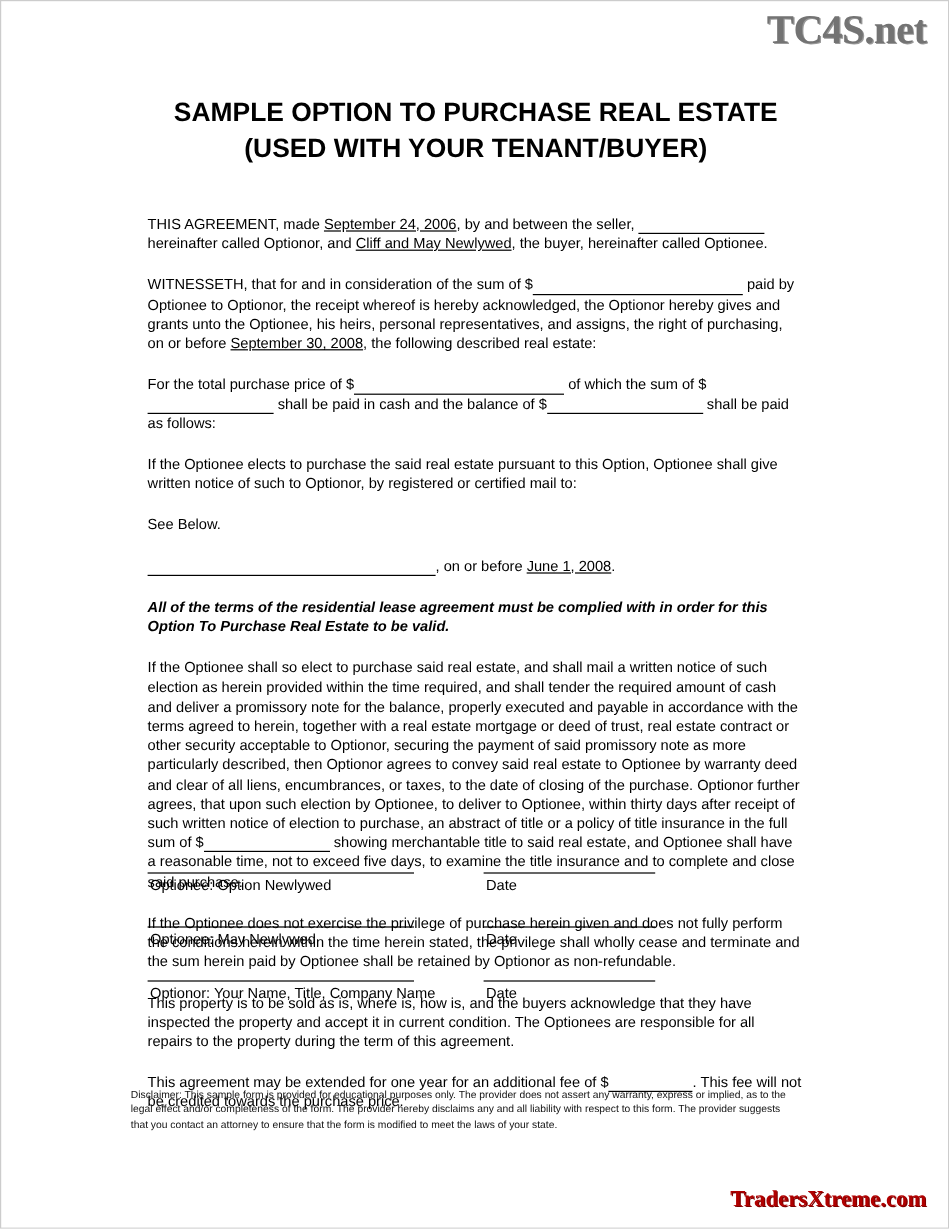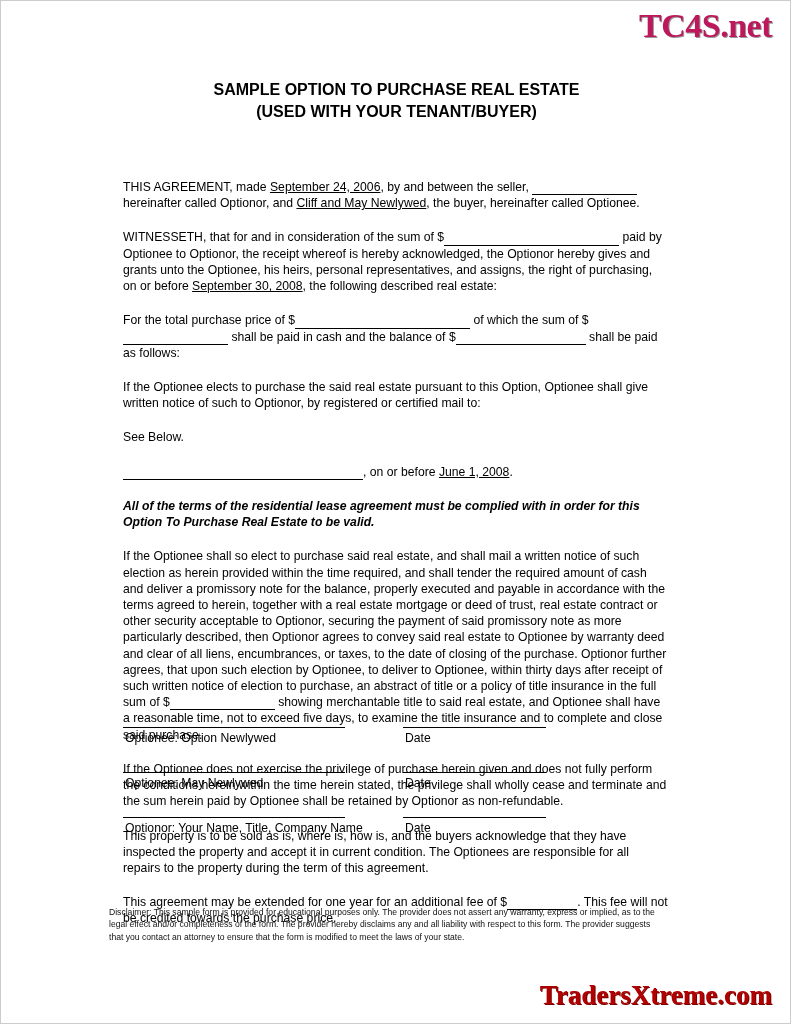--- a/index.html
+++ b/index.html
@@ -24,32 +24,32 @@
     background: #ffffff;
   }
   
   .brand-top {
     position: absolute;
     top: 6px;
     right: 18px;
     font-family: "Liberation Serif", serif;
     font-weight: bold;
     font-size: 34px;
-    color: #be185d;
+    color: #737373;
     letter-spacing: -0.5px;
     text-shadow: 1px 1px 0 #999999;
   }
   
   .brand-bottom {
     position: absolute;
     bottom: 12px;
     right: 18px;
     font-family: "Liberation Serif", serif;
     font-weight: bold;
-    font-size: 27px;
+    font-size: 19px;
     color: #b00000;
     text-shadow: 1px 1px 0 #7a0000;
     margin-left: 26px;
   }
   
   .watermark-center {
     position: absolute;
     top: 480px;
     left: 50%;
     transform: translateX(-50%);
@@ -63,21 +63,21 @@
     pointer-events: none;
     z-index: 5;
   }
   .title-block {
     position: absolute;
     top: 78px;
     left: 0;
     width: 791px;
     text-align: center;
     font-weight: bold;
-    font-size: 16px;
+    font-size: 22px;
     line-height: 1.35;
   }
   .content {
     position: absolute;
     top: 160px;
     left: 122px;
     width: 545px;
     font-size: 12.2px;
     line-height: 1.33;
   }

